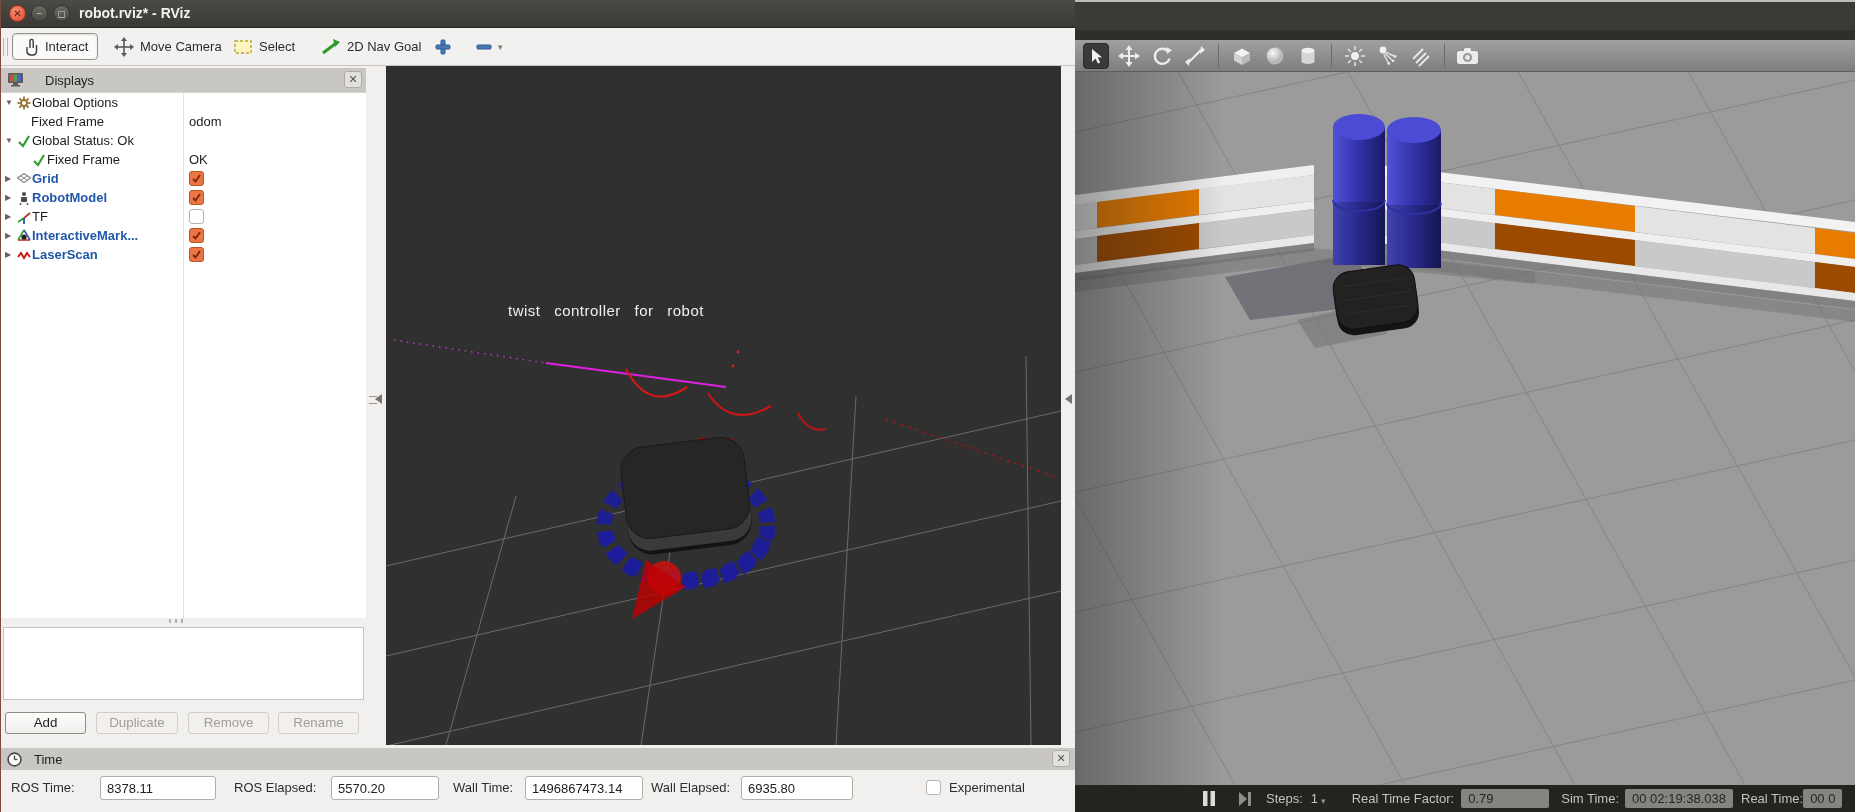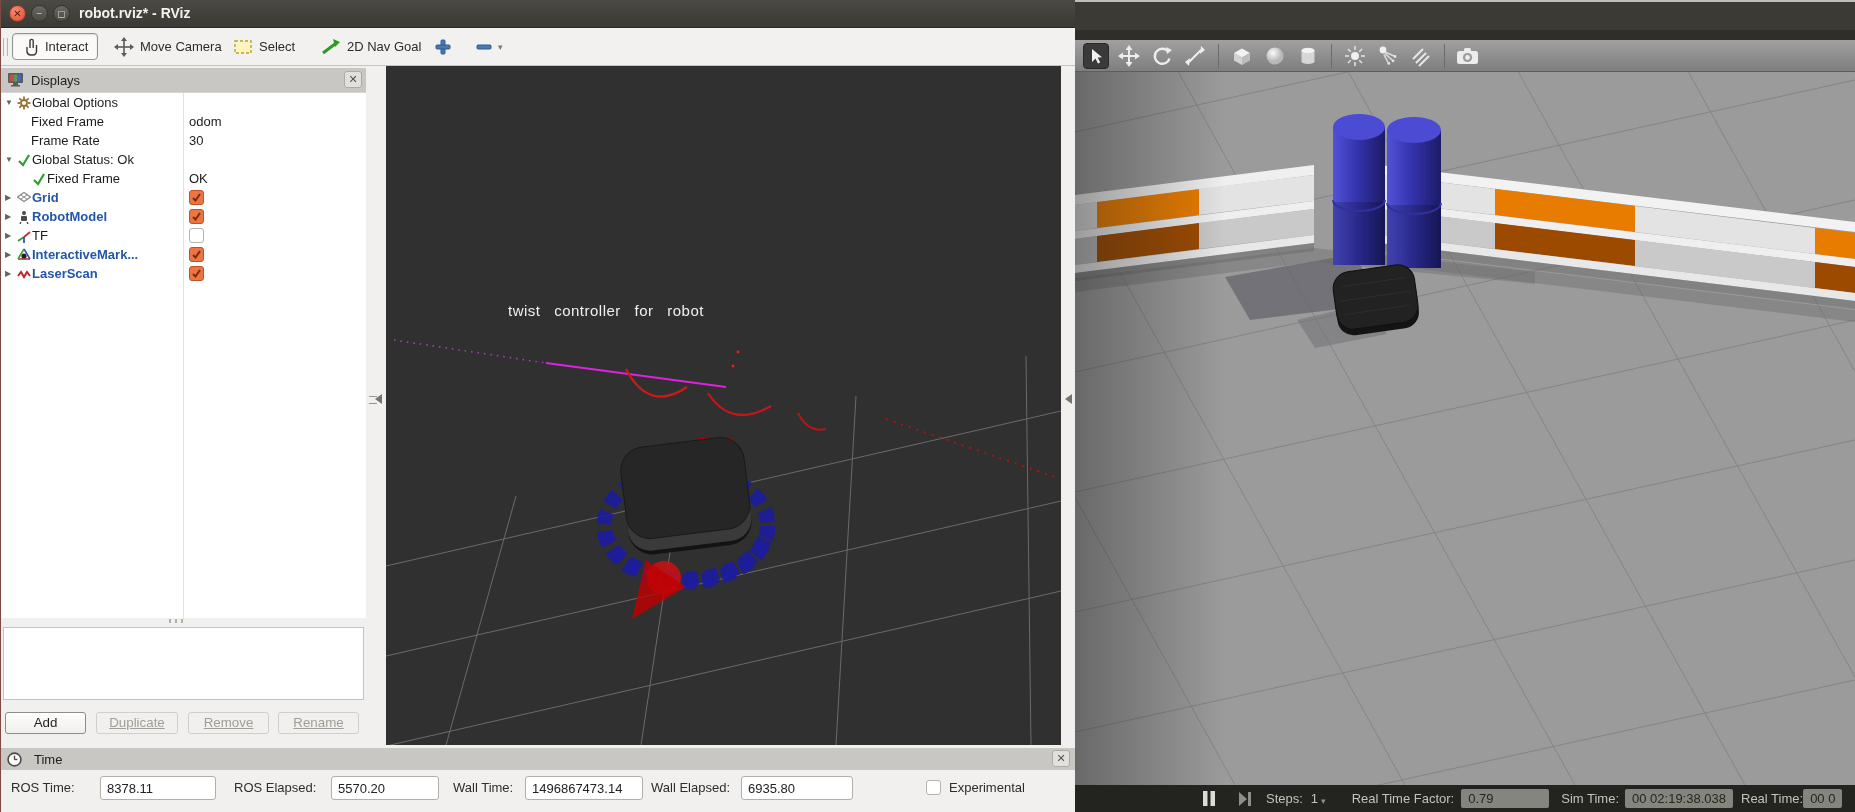--- a/index.html
+++ b/index.html
@@ -20,21 +20,21 @@
 
   .toolbar { left:0; top:28px; width:1075px; height:38px; background:#f2f1ef; border-bottom:1px solid #c7c4bf; }
   .tb-handle { position:absolute; left:2px; top:10px; width:5px; height:18px;
     border-left:1px solid #b9b6b1; border-right:1px solid #b9b6b1; }
   .tool { position:absolute; top:5px; height:27px; display:flex; align-items:center; gap:6px;
     padding:0 9px; border-radius:4px; color:#2c2c2c; }
   .tool.pressed { background:#fbfaf9; border:1px solid #96938c; box-shadow:inset 0 1px 2px rgba(0,0,0,.12); }
 
   
   .dheader { left:0; top:68px; width:365px; height:24px; background:#c9c7c3;
-    display:flex; align-items:center; gap:6px; padding-left:6px; font-size:13px; color:#222; }
+    display:flex; align-items:center; gap:20px; padding-left:6px; font-size:13px; color:#222; }
   .xbtn { position:absolute; width:18px; height:17px; background:#e2e0dc; border:1px solid #aeaba6;
     border-radius:3px; color:#55534e; font-size:11px; font-weight:bold; line-height:15px; text-align:center; }
   .tree { left:0; top:92px; width:365px; height:526px; background:#fff; border-top:1px solid #d8d6d2; }
   .tdiv { position:absolute; left:182px; top:0; width:1px; height:526px; background:#e3e1de; }
   .trow { position:relative; height:19px; display:flex; align-items:center; }
   .texp { width:11px; margin-left:4px; font-size:8px; color:#66635e; flex:none; }
   .ticon { width:16px; flex:none; display:flex; align-items:center; justify-content:center; }
   .tname { white-space:nowrap; }
   .tname.link { color:#2257a8; font-weight:bold; }
   .tval { position:absolute; left:188px; top:0; height:19px; display:flex; align-items:center; gap:4px; }
@@ -43,21 +43,21 @@
   .cb.on { background:#ec7544; border:1px solid #bb5527; }
   .swatch { width:13px; height:13px; background:#303030; border:1px solid #1a1a1a; }
   .indent1 { margin-left:30px; }
 
   .selbox { left:2px; top:627px; width:361px; height:73px; background:#fff; border:1px solid #c6c3be; }
   .gripdots { left:168px; top:619px; width:26px; height:4px; display:flex; gap:4px; }
   .gripdots i { width:2px; height:4px; background:#b5b2ad; }
 
   .pbtn { position:absolute; top:712px; height:22px; border-radius:3px; text-align:center; line-height:20px; }
   .pbtn.en { background:linear-gradient(#fdfdfc,#f0efec); border:1px solid #8f8c85; color:#1f1f1f; }
-  .pbtn.dis { background:#f1f0ee; border:1px solid #d2cfca; color:#a19e97;text-decoration:underline; }
+  .pbtn.dis { background:#f1f0ee; border:1px solid #d2cfca; color:#a19e97; }
   .arrowL { width:0; height:0; border-top:5px solid transparent; border-bottom:5px solid transparent; border-right:7px solid #77746e; }
 
   
   .view3d { left:385px; top:66px; width:675px; height:679px; background:#303030; }
   .vlabel { position:absolute; left:122px; top:236px; color:#efefef; font-size:15px; word-spacing:9px; letter-spacing:.5px; }
 
   
   .theader { left:0; top:748px; width:1075px; height:22px; background:#c9c7c3;
     display:flex; align-items:center; gap:12px; padding-left:6px; color:#222; }
   .tlabel { position:absolute; top:780px; color:#2d2d2d; }
@@ -182,26 +182,20 @@
     </div>
 
     <div class="trow">
       <span class="tname indent1">Fixed Frame</span>
       <div class="tval">
           <span>odom</span>
         </div>
     </div>
 
 
-    <div class="trow">
-      <span class="tname indent1">Frame Rate</span>
-      <div class="tval">
-          <span>30</span>
-        </div>
-    </div>
 
     <div class="trow">
       <span class="texp">▼</span>
       <span class="ticon">
         <svg width="14" height="14">
             <polyline points="2,8 6,12 12,2" fill="none" stroke="#2f9e2f" stroke-width="2.2"></polyline>
           </svg>
       </span>
       <span class="tname">Global Status: Ok</span>
     </div>

